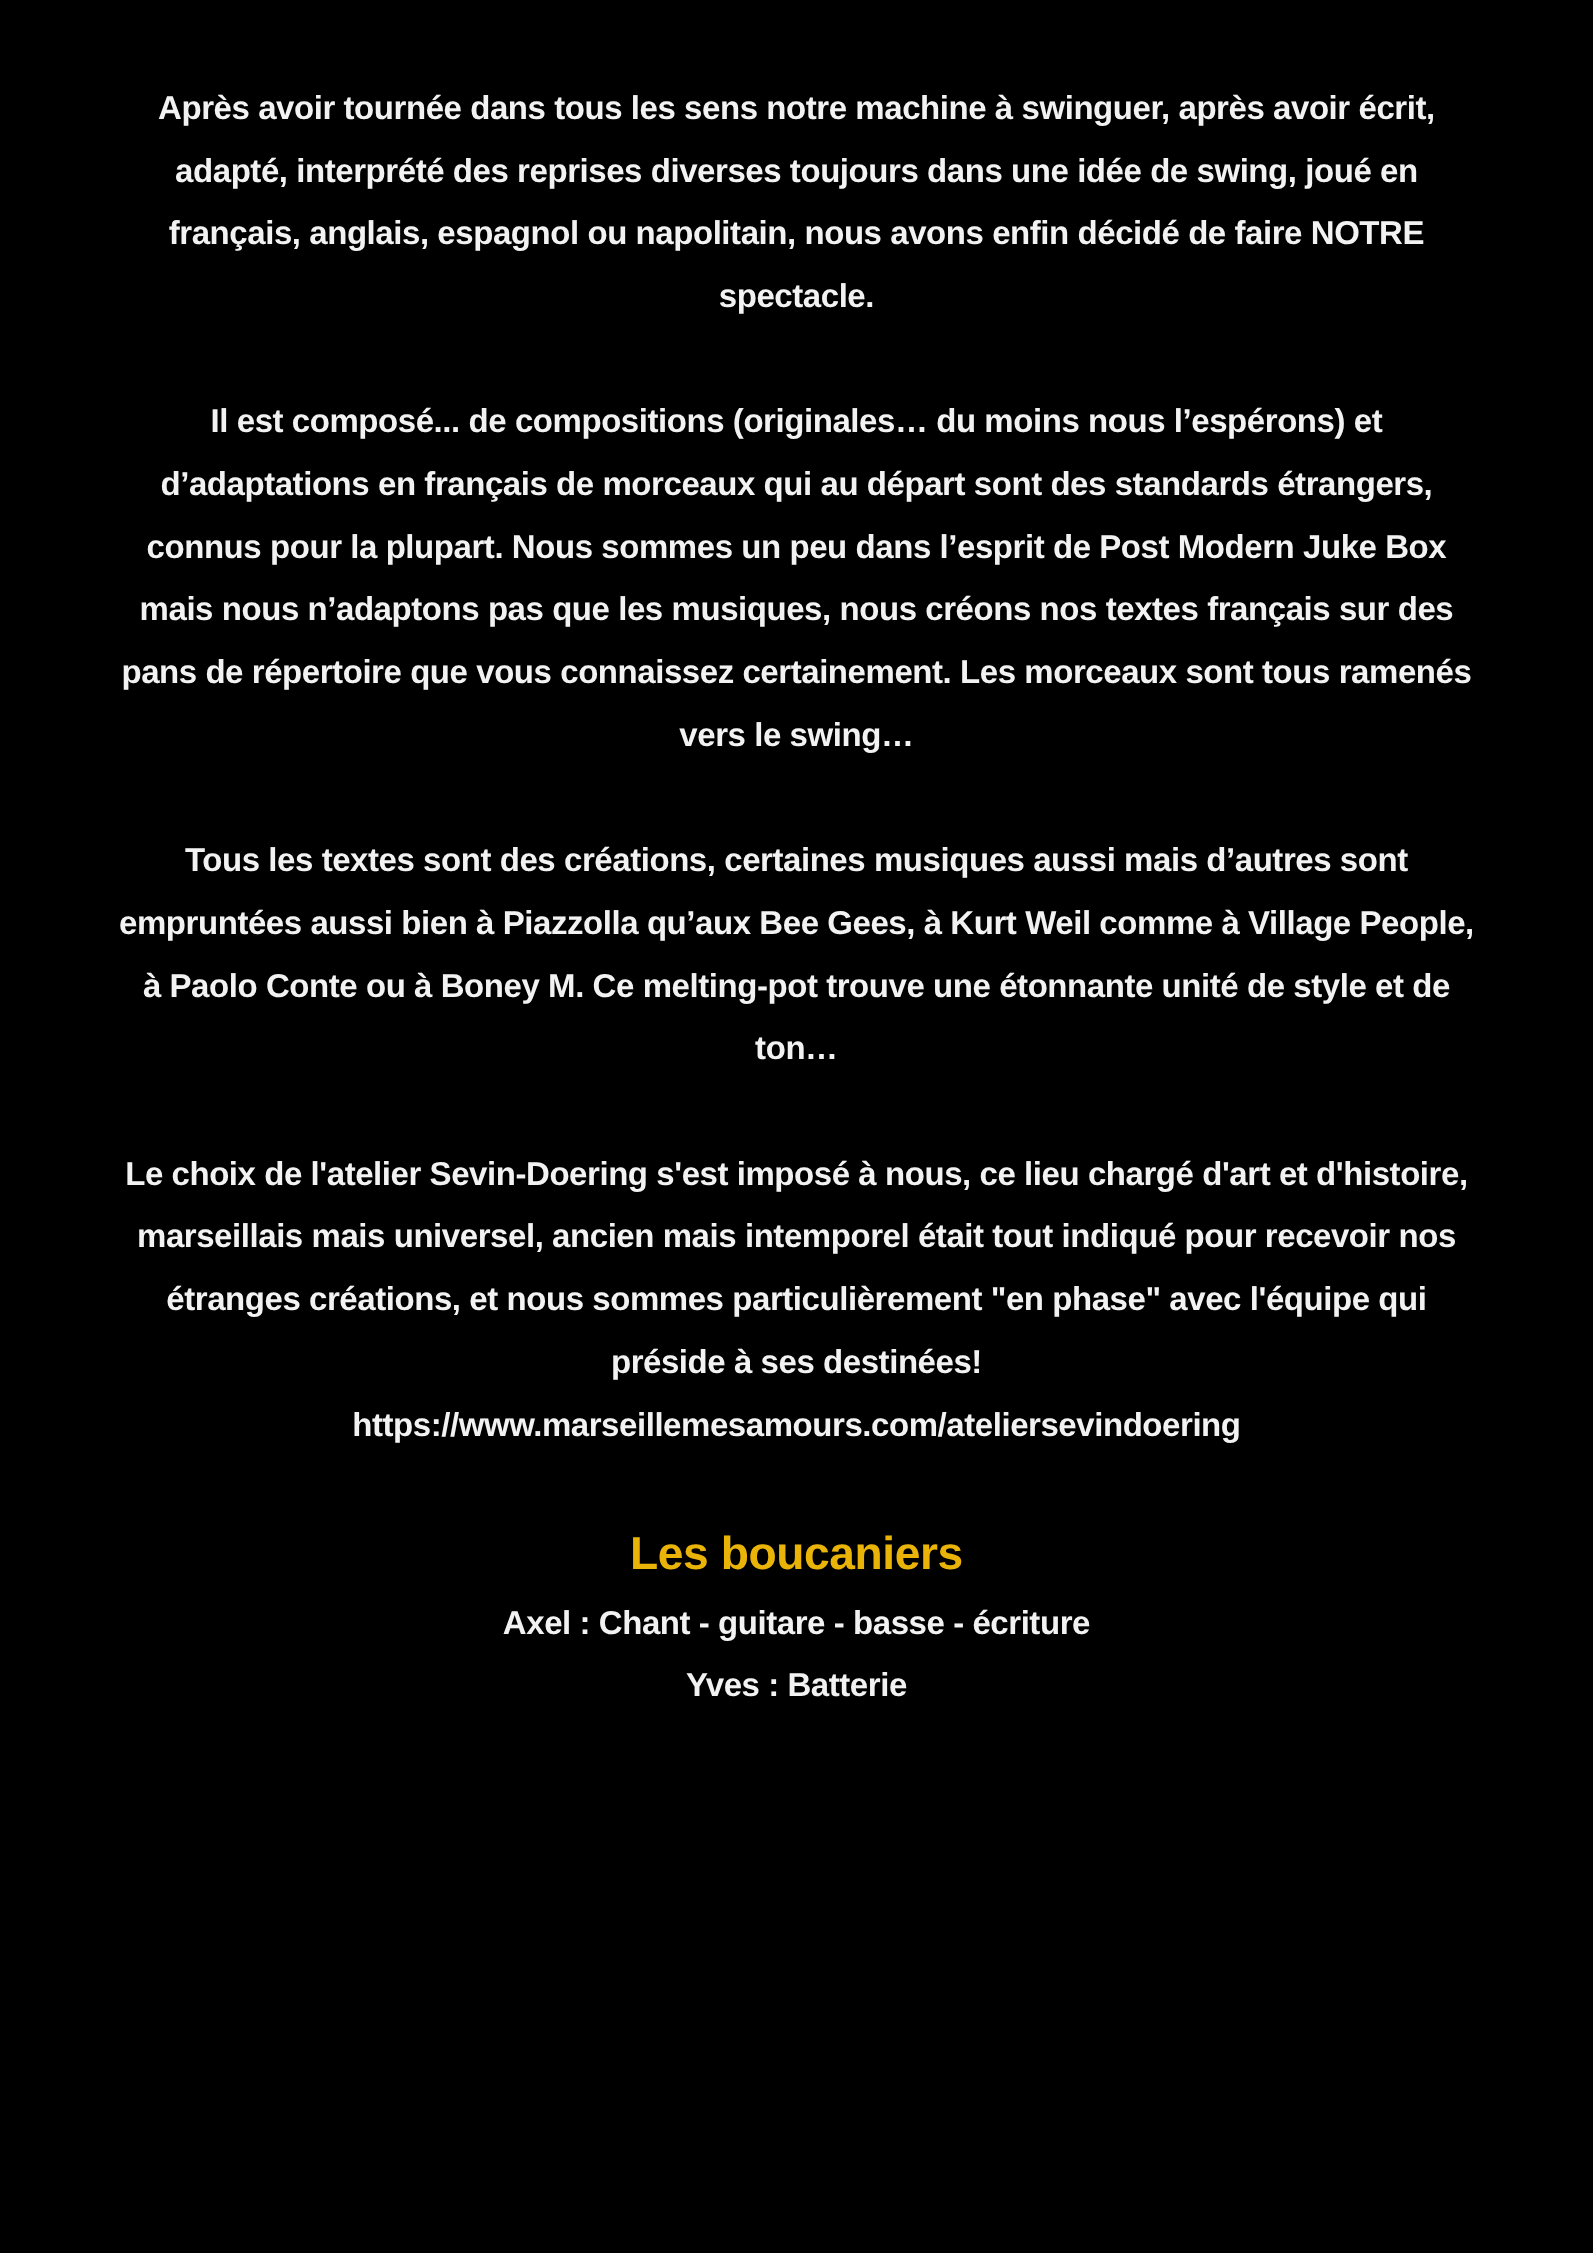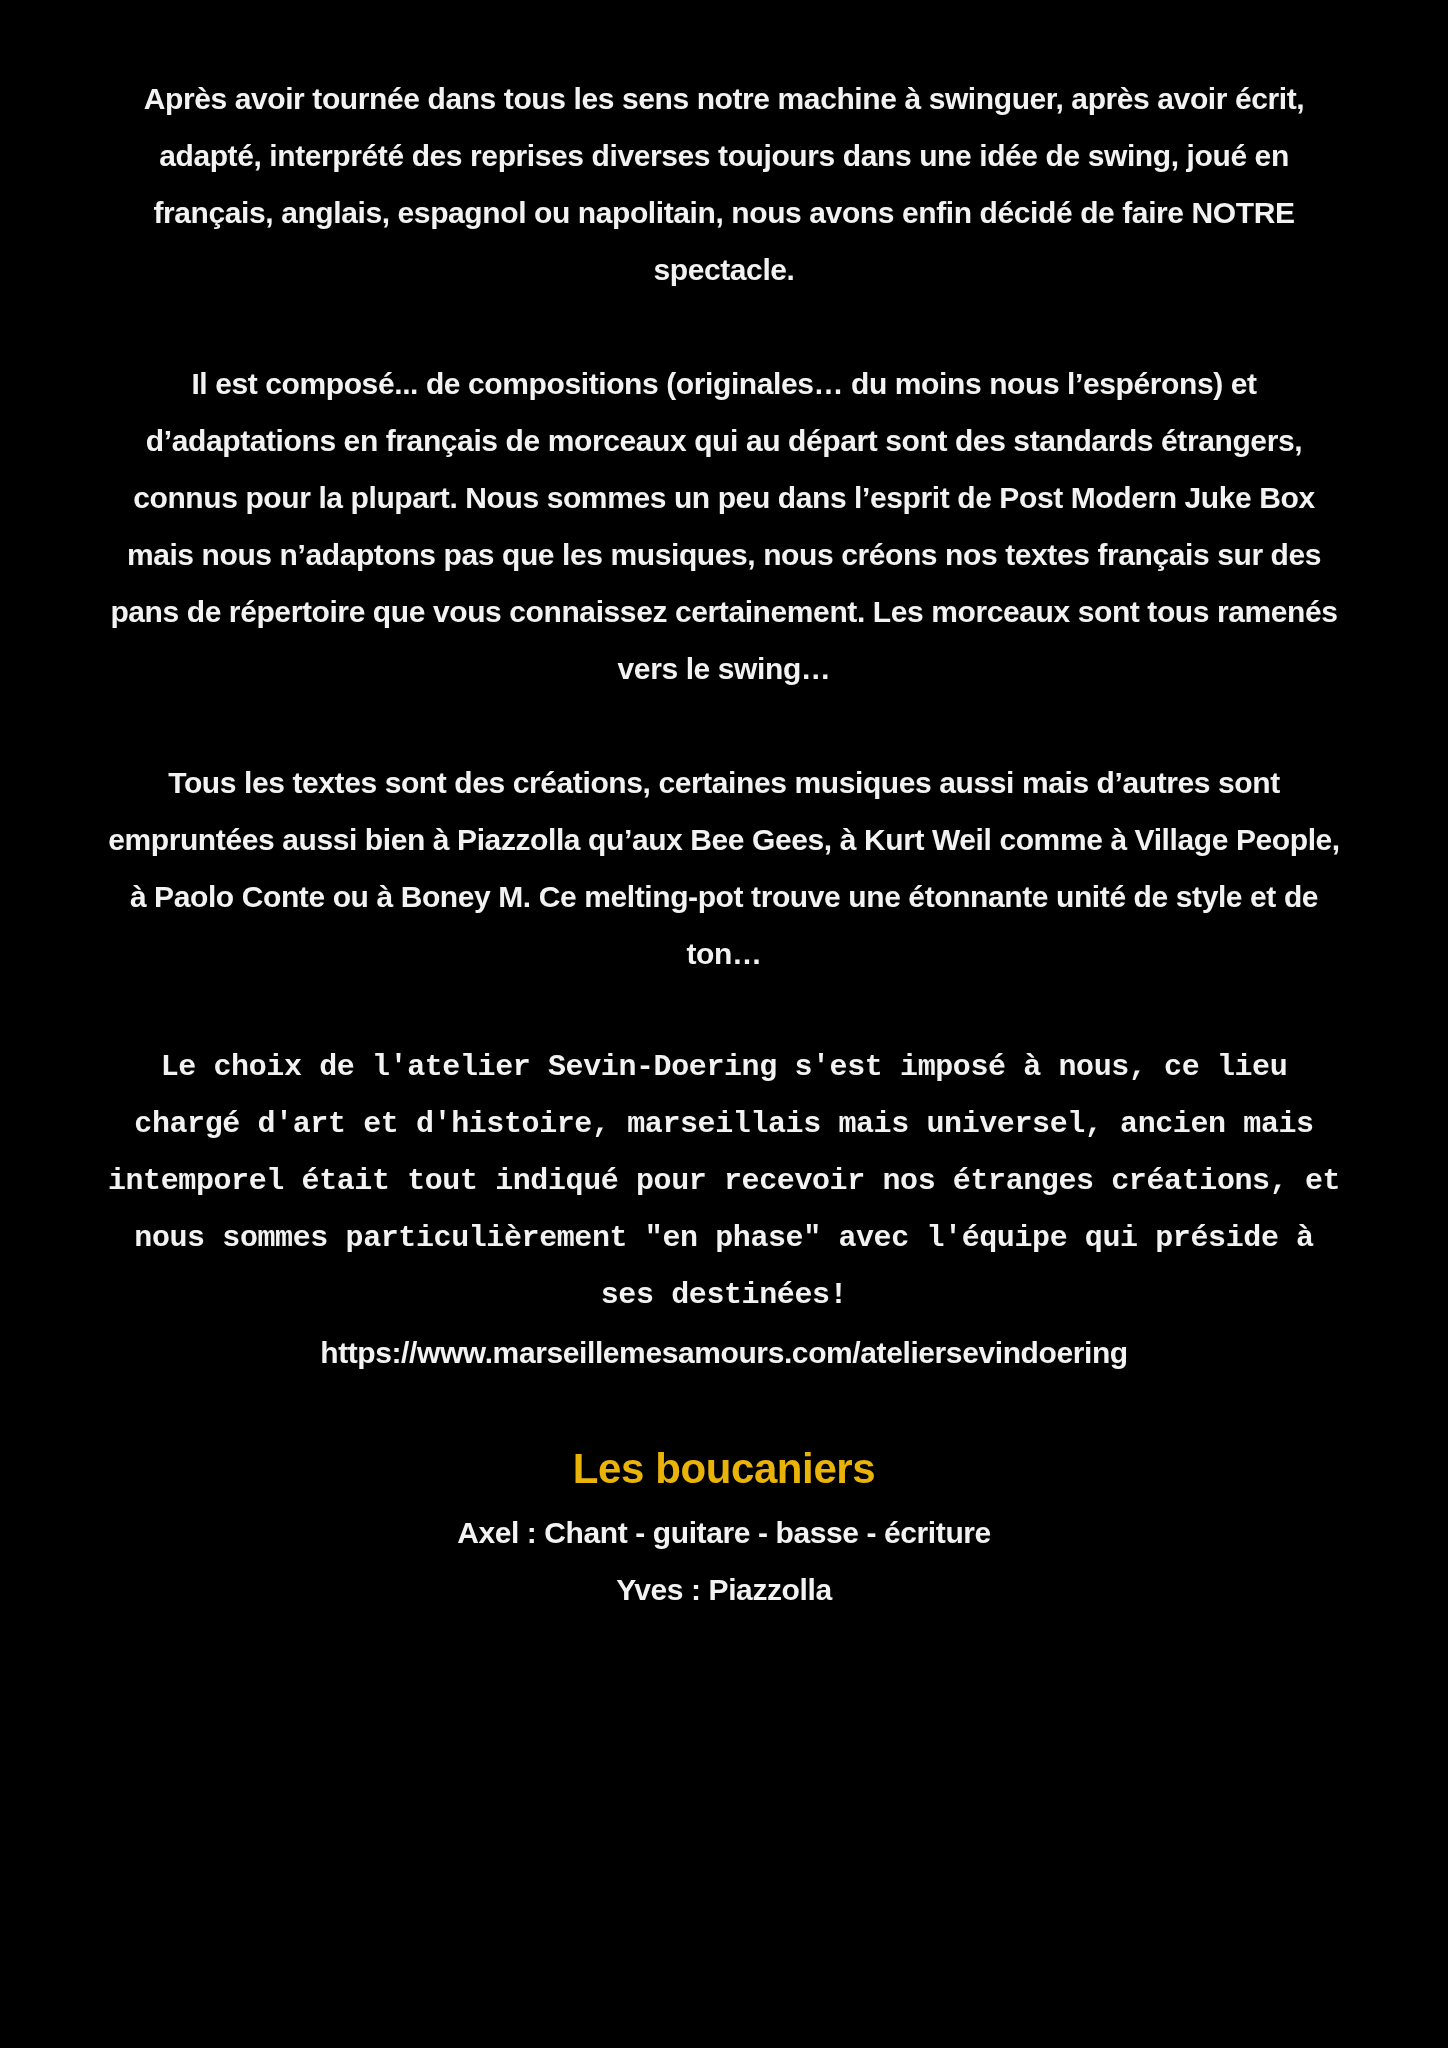--- a/index.html
+++ b/index.html
@@ -24,21 +24,20 @@
     font-weight: 700;
     font-size: 30px;
     line-height: 57px;
     letter-spacing: -0.4px;
   }
   p {
     margin: 0 0 57px 0;
   }
   p.no-gap {
     margin: 0;
-    font-family: Liberation Mono, monospace;
   }
   a {
     color: inherit;
     text-decoration: none;
     cursor: pointer;
   }
   h1.band-title {
     color: #eab308;
     font-size: 42px;
     line-height: 62px;
@@ -66,17 +65,17 @@
 
   <p class="no-gap">Le choix de l'atelier Sevin-Doering s'est imposé à nous, ce lieu chargé d'art et d'histoire, marseillais mais universel, ancien mais intemporel était tout indiqué pour recevoir  nos étranges créations, et nous sommes particulièrement "en phase" avec l'équipe qui préside à ses destinées!</p>
 
   <p><a href="#">https://www.marseillemesamours.com/ateliersevindoering</a></p>
 
 
   <h1 class="band-title">Les boucaniers</h1>
 
   <p class="member">Axel : Chant - guitare - basse - écriture</p>
 
-  <p class="member">Yves : Piazzolla</p>
+  <p class="member">Yves : Batterie</p>
 
 
 
 </main>
 
 </body></html>

